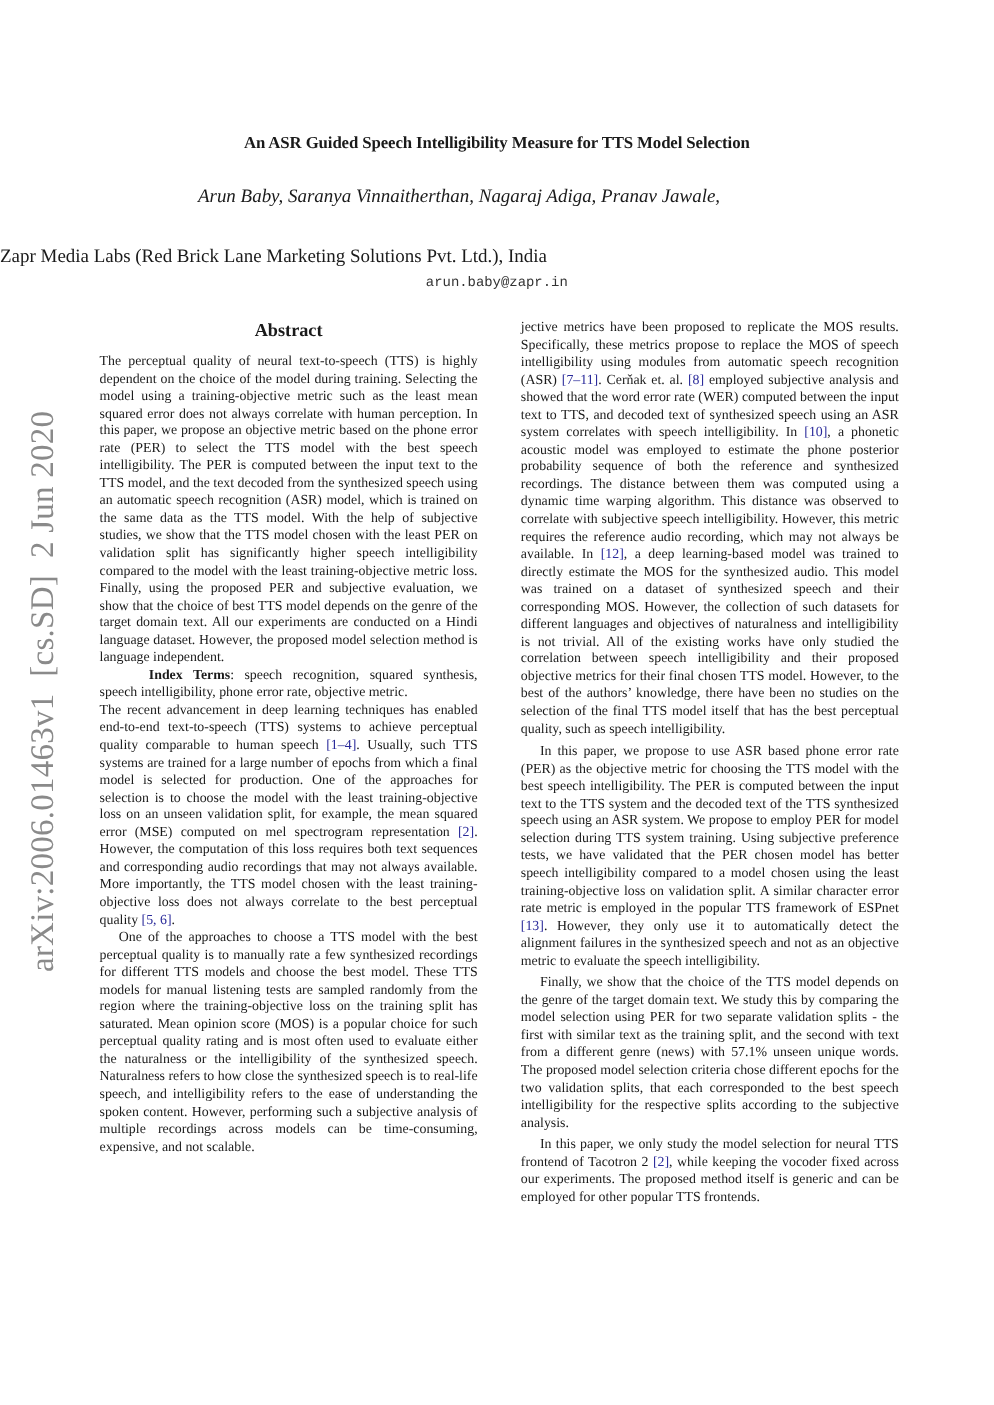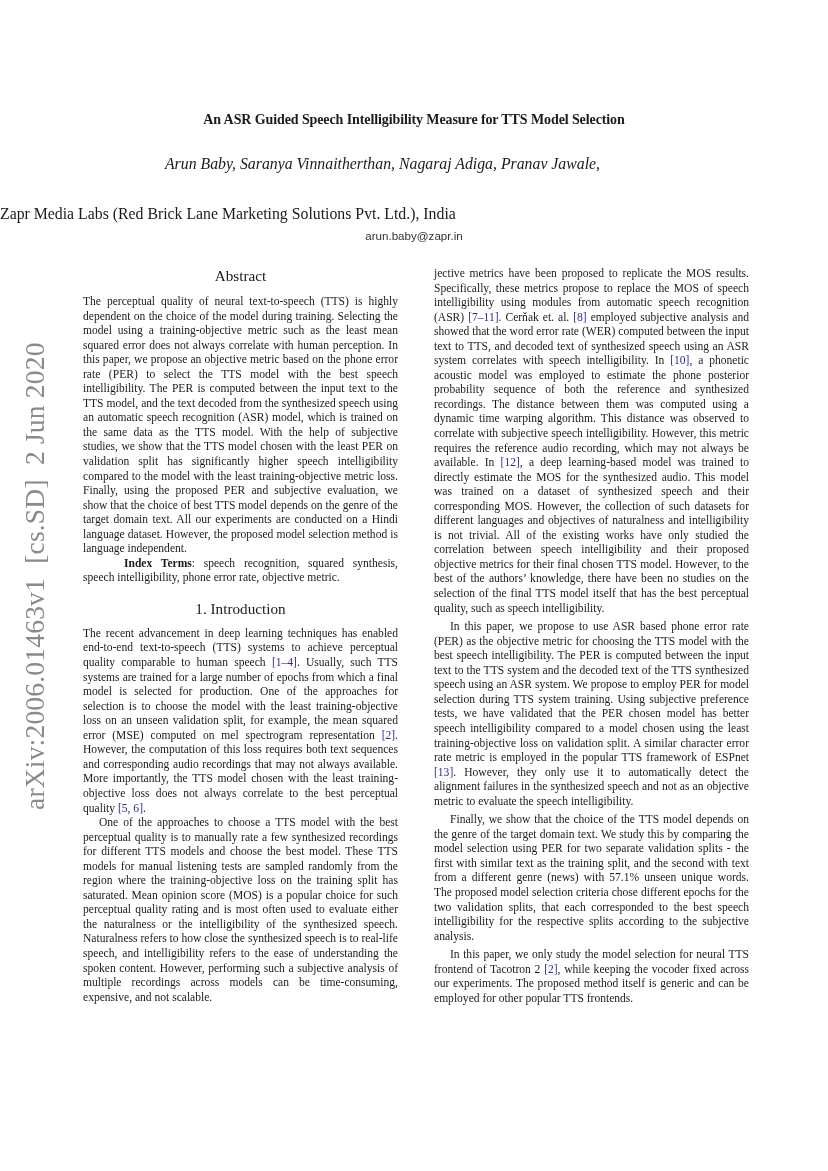--- a/index.html
+++ b/index.html
@@ -19,30 +19,30 @@
     .authors {
       position: absolute; left: 0; width: 765px; top: 154px; text-align: center;
       font-style: italic; font-size: 15.8px; line-height: 19px;
     }
     .affil {
       position: absolute; left: 0; width: 828px; top: 205px; 
       font-size: 15.8px;
     }
     .email {
       position: absolute; left: 0; width: 828px; top: 229px; text-align: center;
-      font-family: Liberation Sans, sans-serif; font-size: 11.6px; color: #333;
+      font-family: Liberation Mono, monospace; font-size: 11.6px; color: #333;
     }
     .col {
       position: absolute; width: 315px; font-size: 11.55px; line-height: 14.55px;
       text-align: justify; hyphens: manual;
     }
     .col.left { left: 83px; top: 266px; }
     .col.right { left: 434px; top: 266px; }
     h2 {
-      margin: 0 0 8px 0; text-align: center; font-weight: normal; font-size: 15.2px; line-height: 20px;
+      margin: 0 0 8px 0; text-align: center; font-weight: bold; font-size: 15.2px; line-height: 20px;
     }
     h2.sec { margin-top: 14px; margin-bottom: 7px; }
     p { margin: 0; }
     p.indent { text-indent: 16px; }
     p.gap { margin-top: 4px; }
     .cite { color: #2a2a9a; }
     .bold { font-weight: bold; margin-left: 41px; }
   </style>
 </head>
 <body>
@@ -54,21 +54,20 @@
   <div>Arun Baby, Saranya Vinnaitherthan, Nagaraj Adiga, Pranav Jawale,</div>
 </div>
 <div class="affil">Zapr Media Labs (Red Brick Lane Marketing Solutions Pvt. Ltd.), India</div>
 <div class="email">arun.baby@zapr.in</div>
 
 <div class="col left">
   <h2>Abstract</h2>
   <p>The perceptual quality of neural text-to-speech (TTS) is highly dependent on the choice of the model during training. Selecting the model using a training-objective metric such as the least mean squared error does not always correlate with human perception. In this paper, we propose an objective metric based on the phone error rate (PER) to select the TTS model with the best speech intelligibility. The PER is computed between the input text to the TTS model, and the text decoded from the synthesized speech using an automatic speech recognition (ASR) model, which is trained on the same data as the TTS model. With the help of subjective studies, we show that the TTS model chosen with the least PER on validation split has significantly higher speech intelligibility compared to the model with the least training-objective metric loss. Finally, using the proposed PER and subjective evaluation, we show that the choice of best TTS model depends on the genre of the target domain text. All our experiments are conducted on a Hindi language dataset. However, the proposed model selection method is language independent.</p>
   <p><span class="bold">Index Terms</span><span>: speech recognition, squared synthesis, speech intelligibility, phone error rate, objective metric.</span></p>
 
-  <h2 class="sec">1.  Introduction</h2>
   <p><span>The recent advancement in deep learning techniques has enabled end-to-end text-to-speech (TTS) systems to achieve perceptual quality comparable to human speech </span><span class="cite">[1–4]</span><span>. Usually, such TTS systems are trained for a large number of epochs from which a final model is selected for production. One of the approaches for selection is to choose the model with the least training-objective loss on an unseen validation split, for example, the mean squared error (MSE) computed on mel spectrogram representation </span><span class="cite">[2]</span><span>. However, the computation of this loss requires both text sequences and corresponding audio recordings that may not always available. More importantly, the TTS model chosen with the least training-objective loss does not always correlate to the best perceptual quality </span><span class="cite">[5, 6]</span><span>.</span></p>
   <p class="indent">One of the approaches to choose a TTS model with the best perceptual quality is to manually rate a few synthesized recordings for different TTS models and choose the best model. These TTS models for manual listening tests are sampled randomly from the region where the training-objective loss on the training split has saturated. Mean opinion score (MOS) is a popular choice for such perceptual quality rating and is most often used to evaluate either the naturalness or the intelligibility of the synthesized speech. Naturalness refers to how close the synthesized speech is to real-life speech, and intelligibility refers to the ease of understanding the spoken content. However, performing such a subjective analysis of multiple recordings across models can be time-consuming, expensive, and not scalable.</p>
 </div>
 
 <div class="col right">
   <p id="p3-right"><span>jective metrics have been proposed to replicate the MOS results. Specifically, these metrics propose to replace the MOS of speech intelligibility using modules from automatic speech recognition (ASR) </span><span class="cite">[7–11]</span><span>. Cerňak et. al. </span><span class="cite">[8]</span><span> employed subjective analysis and showed that the word error rate (WER) computed between the input text to TTS, and decoded text of synthesized speech using an ASR system correlates with speech intelligibility. In </span><span class="cite">[10]</span><span>, a phonetic acoustic model was employed to estimate the phone posterior probability sequence of both the reference and synthesized recordings. The distance between them was computed using a dynamic time warping algorithm. This distance was observed to correlate with subjective speech intelligibility. However, this metric requires the reference audio recording, which may not always be available. In </span><span class="cite">[12]</span><span>, a deep learning-based model was trained to directly estimate the MOS for the synthesized audio. This model was trained on a dataset of synthesized speech and their corresponding MOS. However, the collection of such datasets for different languages and objectives of naturalness and intelligibility is not trivial. All of the existing works have only studied the correlation between speech intelligibility and their proposed objective metrics for their final chosen TTS model. However, to the best of the authors’ knowledge, there have been no studies on the selection of the final TTS model itself that has the best perceptual quality, such as speech intelligibility.</span></p>
   <p class="indent gap"><span>In this paper, we propose to use ASR based phone error rate (PER) as the objective metric for choosing the TTS model with the best speech intelligibility. The PER is computed between the input text to the TTS system and the decoded text of the TTS synthesized speech using an ASR system. We propose to employ PER for model selection during TTS system training. Using subjective preference tests, we have validated that the PER chosen model has better speech intelligibility compared to a model chosen using the least training-objective loss on validation split. A similar character error rate metric is employed in the popular TTS framework of ESPnet </span><span class="cite">[13]</span><span>. However, they only use it to automatically detect the alignment failures in the synthesized speech and not as an objective metric to evaluate the speech intelligibility.</span></p>
   <p class="indent gap">Finally, we show that the choice of the TTS model depends on the genre of the target domain text. We study this by comparing the model selection using PER for two separate validation splits - the first with similar text as the training split, and the second with text from a different genre (news) with 57.1% unseen unique words. The proposed model selection criteria chose different epochs for the two validation splits, that each corresponded to the best speech intelligibility for the respective splits according to the subjective analysis.</p>
   <p class="indent gap"><span>In this paper, we only study the model selection for neural TTS frontend of Tacotron 2 </span><span class="cite">[2]</span><span>, while keeping the vocoder fixed across our experiments. The proposed method itself is generic and can be employed for other popular TTS frontends.</span></p>
 </div>

